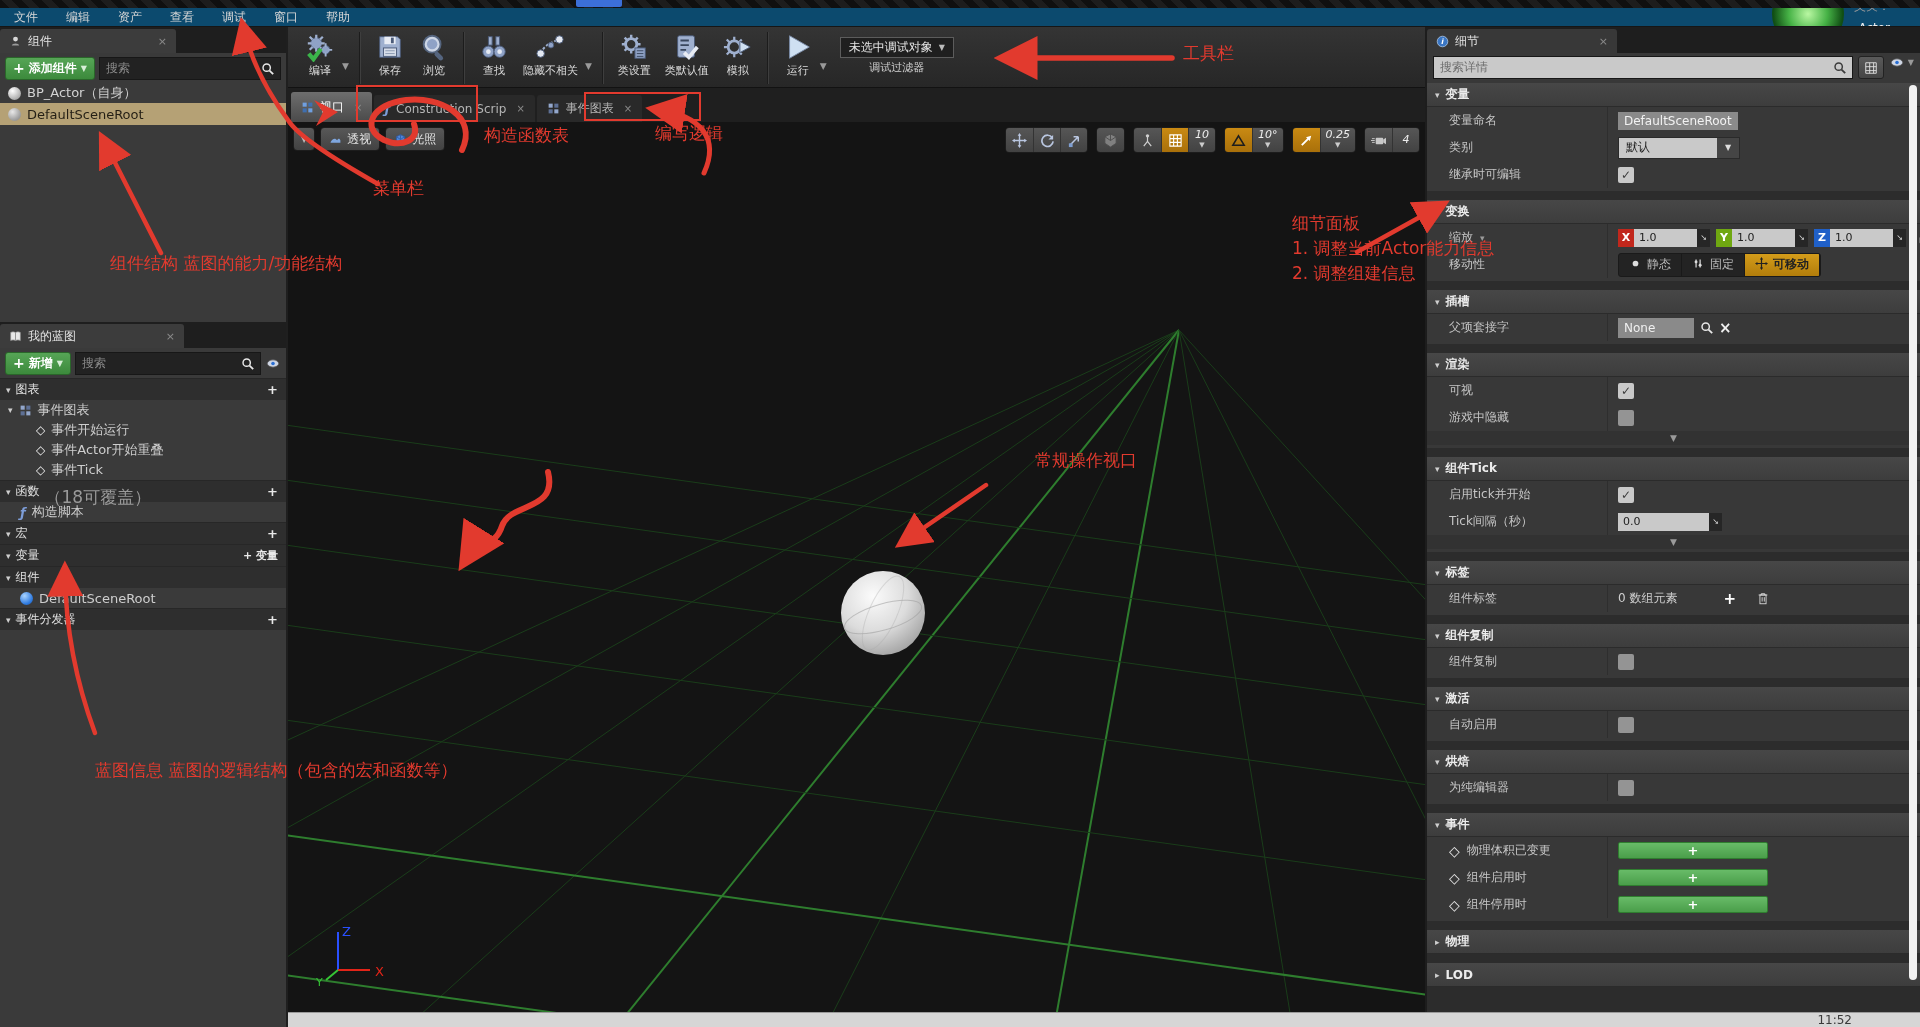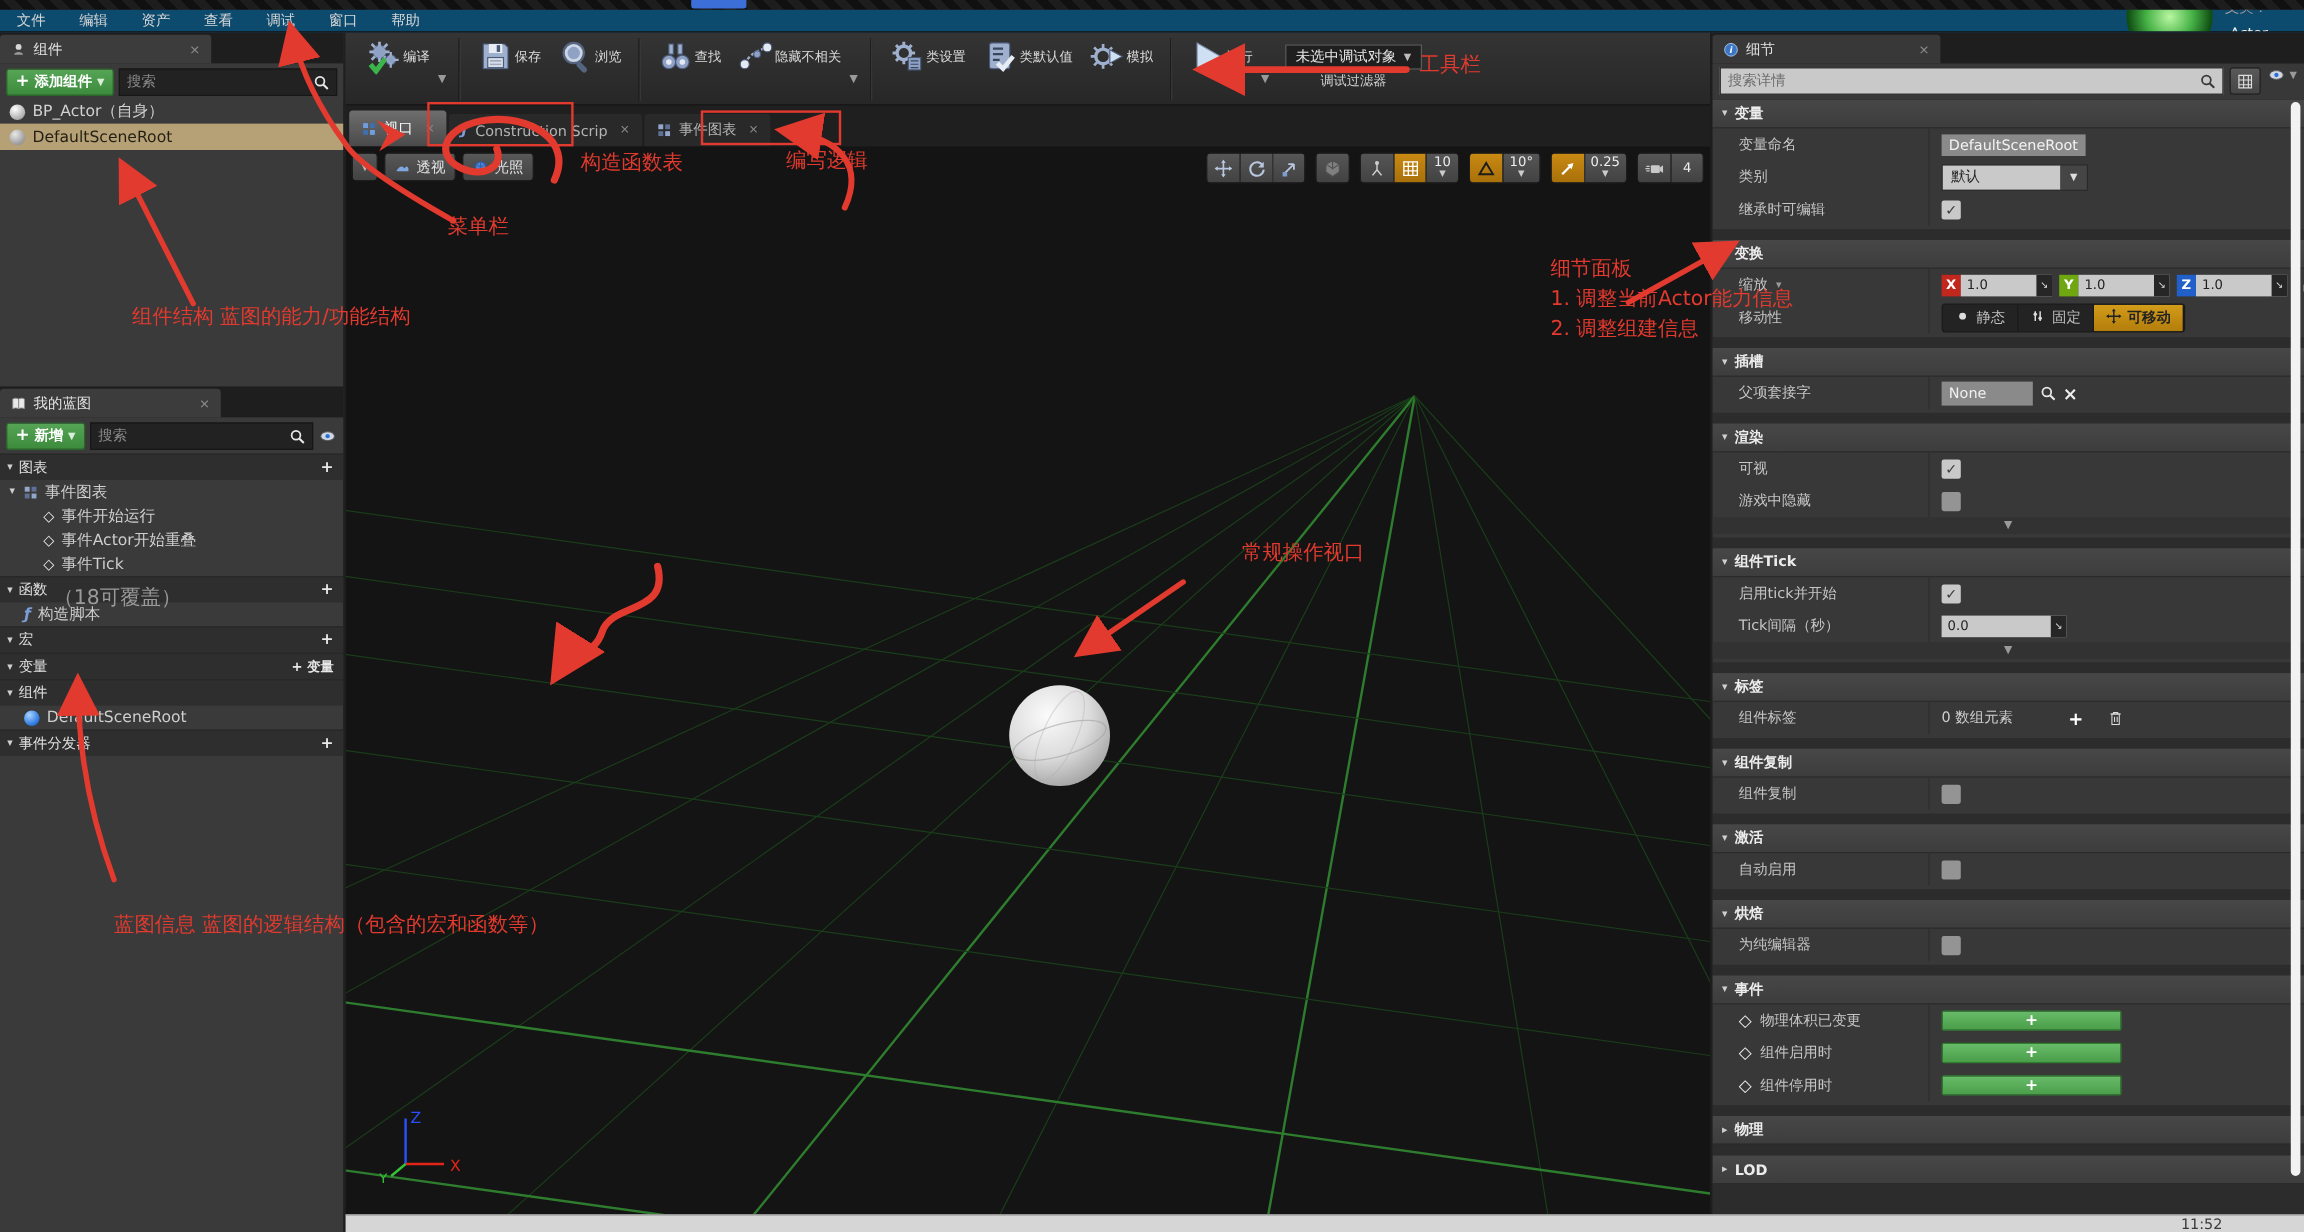--- a/index.html
+++ b/index.html
@@ -46,21 +46,21 @@
   .bp-sub{padding-left:36px;}
   .tri{font-size:9px;color:#cfcfcf;}
   .dia{color:#ececec;font-size:12px;}
   .fnico{color:#7d9dd8;font-style:italic;font-weight:bold;font-size:13px;}
   .gico{width:13px;height:13px;display:inline-block;flex:none;}
   .gico svg{width:100%;height:100%;display:block;}
   
   .center-col{position:absolute;left:288px;top:27px;width:1137px;height:985px;}
   .toolbar{height:61px;background:linear-gradient(#343434,#272727);border-bottom:1px solid #121212;
     display:flex;align-items:flex-start;padding:3px 4px 0 10px;}
-  .tb-btn{display:flex;flex-direction:row;align-items:center;gap:1px;padding:2px 7px;font-size:11px;color:#dcdcdc;}
+  .tb-btn{display:flex;flex-direction:column;align-items:center;gap:1px;padding:2px 7px;font-size:11px;color:#dcdcdc;}
   .tb-ic{width:30px;height:30px;}
   .tb-ic svg{width:100%;height:100%;display:block;}
   .tb-caret{align-self:center;color:#9a9a9a;font-size:9px;padding:14px 3px 0 0;}
   .tb-sep{width:2px;height:52px;margin:2px 7px;background:#1c1c1c;border-right:1px solid #3e3e3e;}
   .tb-debug{display:flex;flex-direction:column;align-items:center;margin-left:10px;}
   .debug-box{margin-top:7px;height:21px;border:1px solid #5c5c5c;background:#1f1f1f;color:#e6e6e6;font-size:12px;
     display:flex;align-items:center;gap:6px;padding:0 8px;}
   .debug-box .cv{font-size:8px;color:#bbb;}
   .debug-lab{font-size:11px;color:#d0d0d0;margin-top:2px;}
   .doctabs{height:34px;background:#1f1f1f;display:flex;align-items:flex-end;gap:2px;padding-left:3px;}
@@ -72,21 +72,21 @@
   .viewport{position:relative;width:1137px;height:890px;background:#141414;overflow:hidden;}
   .gridsvg{position:absolute;inset:0;}
   .sphere{position:absolute;left:553px;top:449px;width:84px;height:84px;border-radius:50%;
     background:radial-gradient(circle at 38% 30%,#fbfbfb,#dcdcdc 45%,#ababab 75%,#878787);}
   .sphere svg{position:absolute;inset:0;width:100%;height:100%;}
   .vp-toolbar{position:absolute;left:5px;top:5px;right:5px;display:flex;justify-content:space-between;align-items:flex-start;}
   .vp-left,.vp-right{display:flex;align-items:center;}
   .vp-btn{height:24px;background:linear-gradient(#585858,#424242);border:1px solid #1c1c1c;border-radius:4px;
     display:flex;align-items:center;gap:5px;padding:0 8px;font-size:12px;color:#e2e2e2;margin-right:5px;}
   .vp-btn .cv{font-size:8px;color:#bbb;}
-  .vp-group{display:flex;border:1px solid #1c1c1c;border-radius:4px;overflow:hidden;margin-left:8px;}
+  .vp-group{display:flex;border:1px solid #1c1c1c;border-radius:4px;overflow:hidden;margin-left:8px;font-style:italic;}
   .vp-seg{height:24px;min-width:27px;background:linear-gradient(#565656,#424242);display:flex;flex-direction:column;
     align-items:center;justify-content:center;color:#eee;font-size:11px;border-left:1px solid #333;padding:0 5px;line-height:10px;}
   .vp-seg:first-child{border-left:none;}
   .vp-seg.orange{background:linear-gradient(#c98a13,#a9700a);}
   .vp-seg .cv{font-size:7px;color:#ccc;}
   .vp-seg svg{width:15px;height:15px;}
   .gizmo{position:absolute;left:20px;bottom:18px;width:90px;height:70px;}
   
   .right-panel{position:absolute;left:1425px;top:27px;width:495px;height:985px;background:#2c2c2c;border-left:2px solid #1d1d1d;overflow:hidden;}
   .rp-search{height:30px;display:flex;align-items:flex-start;gap:5px;padding:3px 6px;background:#383838;}

